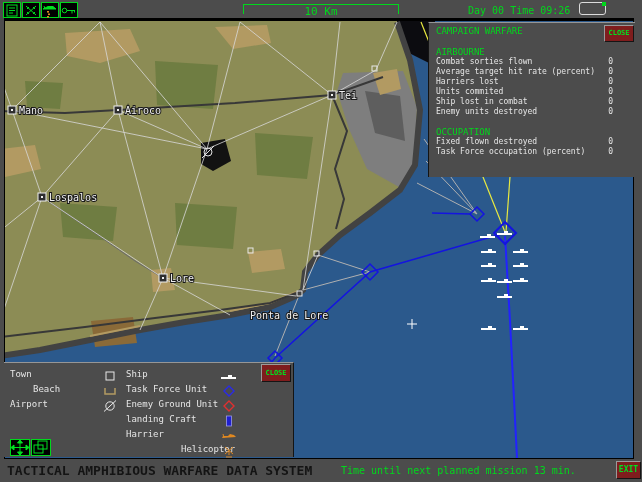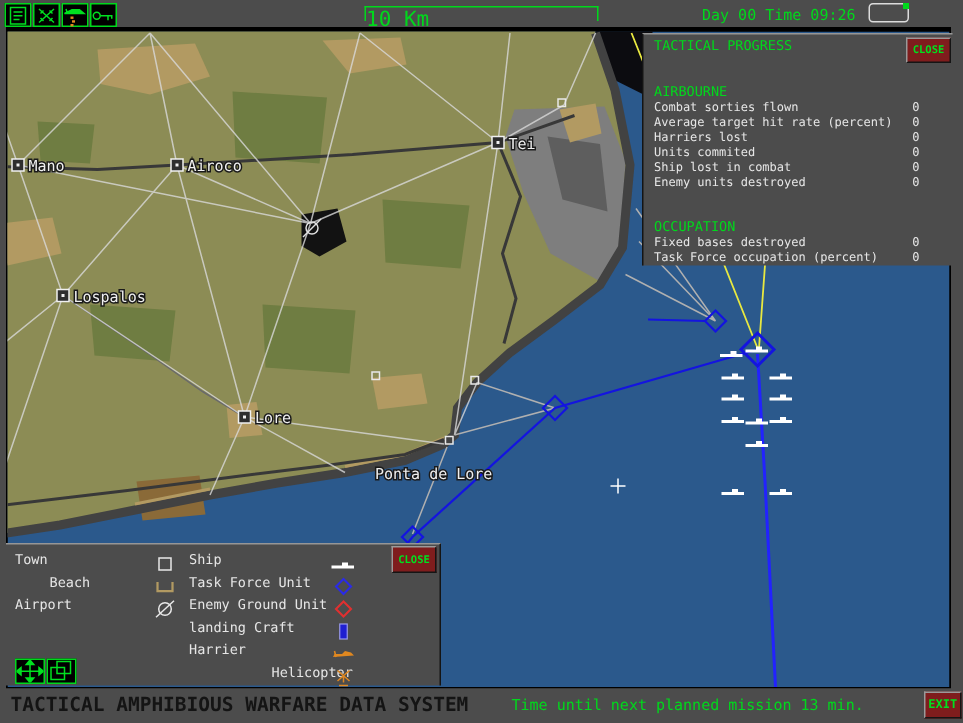--- a/index.html
+++ b/index.html
@@ -4,35 +4,35 @@
 <style>
   html,body{margin:0;padding:0}
   body{position:relative;width:642px;height:482px;background:#4c4c4c;overflow:hidden;
        font-family:"DejaVu Sans Mono",monospace;}
   
   .toolbar{position:absolute;left:0;top:0;width:642px;height:18px;background:#4c4c4c}
   .tool-btn{position:absolute;top:2px;width:18px;height:16px;background:#000;
             border:1px solid #00d81c;box-sizing:border-box;cursor:pointer}
   .scalebar{position:absolute;left:243px;top:4px;width:156px;height:10px;box-sizing:border-box;
             border-top:1px solid #00d81c;border-left:1px solid #00d81c;border-right:1px solid #00d81c}
-  .scalebar span{display:block;text-align:left;font-size:14px;color:#00d81c;margin-top:0px}
+  .scalebar span{display:block;text-align:center;font-size:11px;color:#00d81c;margin-top:0px}
   .datetime{position:absolute;left:468px;top:5px;font-size:10px;color:#00d81c;white-space:pre}
   .monitor{position:absolute;left:579px;top:2px;width:27px;height:13px;border:1px solid #dcdcdc;
            border-radius:3px;box-sizing:border-box;background:#4c4c4c}
   .monitor i{position:absolute;right:-1px;top:-1px;width:4px;height:4px;background:#00d81c}
   
   .map-frame{position:absolute;left:4px;top:18px;width:630px;height:441px;background:#000}
   .map-frame svg{position:absolute;left:1px;top:3px}
   
   .panel{position:absolute;background:#4c4c4c;box-sizing:border-box;
          border-top:1px solid #969696;}
   .campaign{left:428px;top:22px;width:207px;height:155px;border-left:1px solid #141414;padding:3px 0 0 7px}
   .legendp{left:4px;top:362px;width:290px;height:95px;border-right:1px solid #141414}
   .cp-title{color:#00d81c;font-size:9px;height:11px;line-height:11px}
-  .cp-header{color:#00d81c;font-size:9px;height:10px;line-height:10px;margin-top:20px}
+  .cp-header{color:#00d81c;font-size:9px;height:10px;line-height:10px;margin-top:10px}
   .cp-row{display:flex;height:10px;line-height:10px;font-size:8px;color:#e6e6e6}
   .cp-row .val{margin-left:auto;margin-right:22px}
   .close-btn{position:absolute;background:#7f1d1d;border:1px solid;cursor:pointer;
              border-color:#9a9a9a #151515 #151515 #9a9a9a;color:#00e020;font-size:7px;
              font-weight:bold;text-align:center;font-family:inherit}
   .cp-close{right:1px;top:2px;width:28px;height:15px;line-height:15px}
   .lg-close{right:2px;top:1px;width:28px;height:16px;line-height:16px}
   .lg-row{position:absolute;font-size:9px;color:#e6e6e6;height:13px;line-height:13px;white-space:pre}
   .lg-sym{position:absolute}
   .lg-btn{position:absolute;top:76px;width:20px;height:17px;background:#000;
@@ -238,21 +238,21 @@
           <rect x="157" y="256" width="2" height="2" fill="#f0f0f0"></rect>
           <text x="165" y="261" font-size="10" fill="#f0f0f0" stroke="#1a1a1a" stroke-width="2" paint-order="stroke">Lore</text>
         </g>
         <text x="245" y="298" font-size="10" fill="#f0f0f0" stroke="#1a1a1a" stroke-width="2" paint-order="stroke">Ponta de Lore</text>
         <path d="M402 303 H412 M407 298 V308" stroke="#ffffff" stroke-width="1" fill="none"></path>
       </g>
 </svg>
 </div>
 
 <div class="panel campaign">
-  <div class="cp-title">TACTICAL PROGRESS</div>
+  <div class="cp-title">CAMPAIGN WARFARE</div>
   <div class="close-btn cp-close">CLOSE</div>
   <div id="campaign-sections">
       <div class="cp-header">AIRBOURNE</div>
       <div class="cp-row">
         <span>Combat sorties flown</span>
         <span class="val">0</span>
       </div>
       <div class="cp-row">
         <span>Average target hit rate (percent)</span>
         <span class="val">0</span>
@@ -268,21 +268,21 @@
       <div class="cp-row">
         <span>Ship lost in combat</span>
         <span class="val">0</span>
       </div>
       <div class="cp-row">
         <span>Enemy units destroyed</span>
         <span class="val">0</span>
       </div>
       <div class="cp-header">OCCUPATION</div>
       <div class="cp-row">
-        <span>Fixed bases destroyed</span>
+        <span>Fixed flown destroyed</span>
         <span class="val">0</span>
       </div>
       <div class="cp-row">
         <span>Task Force occupation (percent)</span>
         <span class="val">0</span>
       </div>
     </div>
 </div>
 
 <div class="panel legendp">

